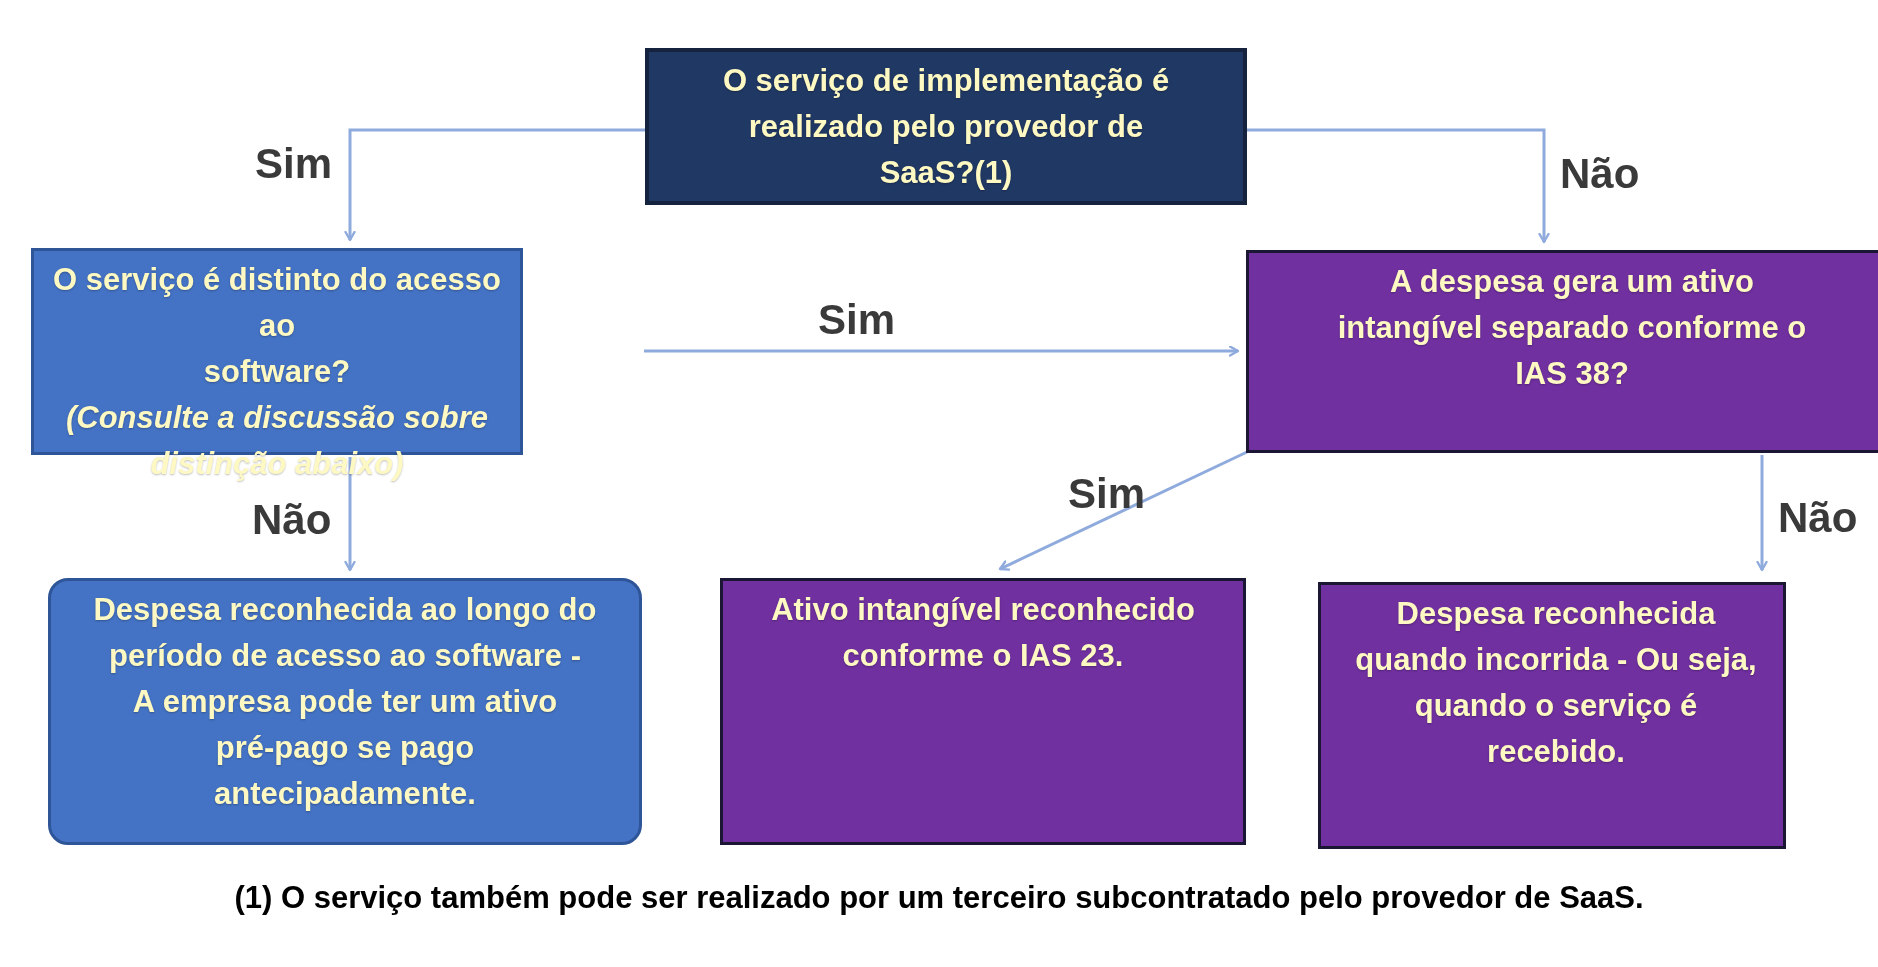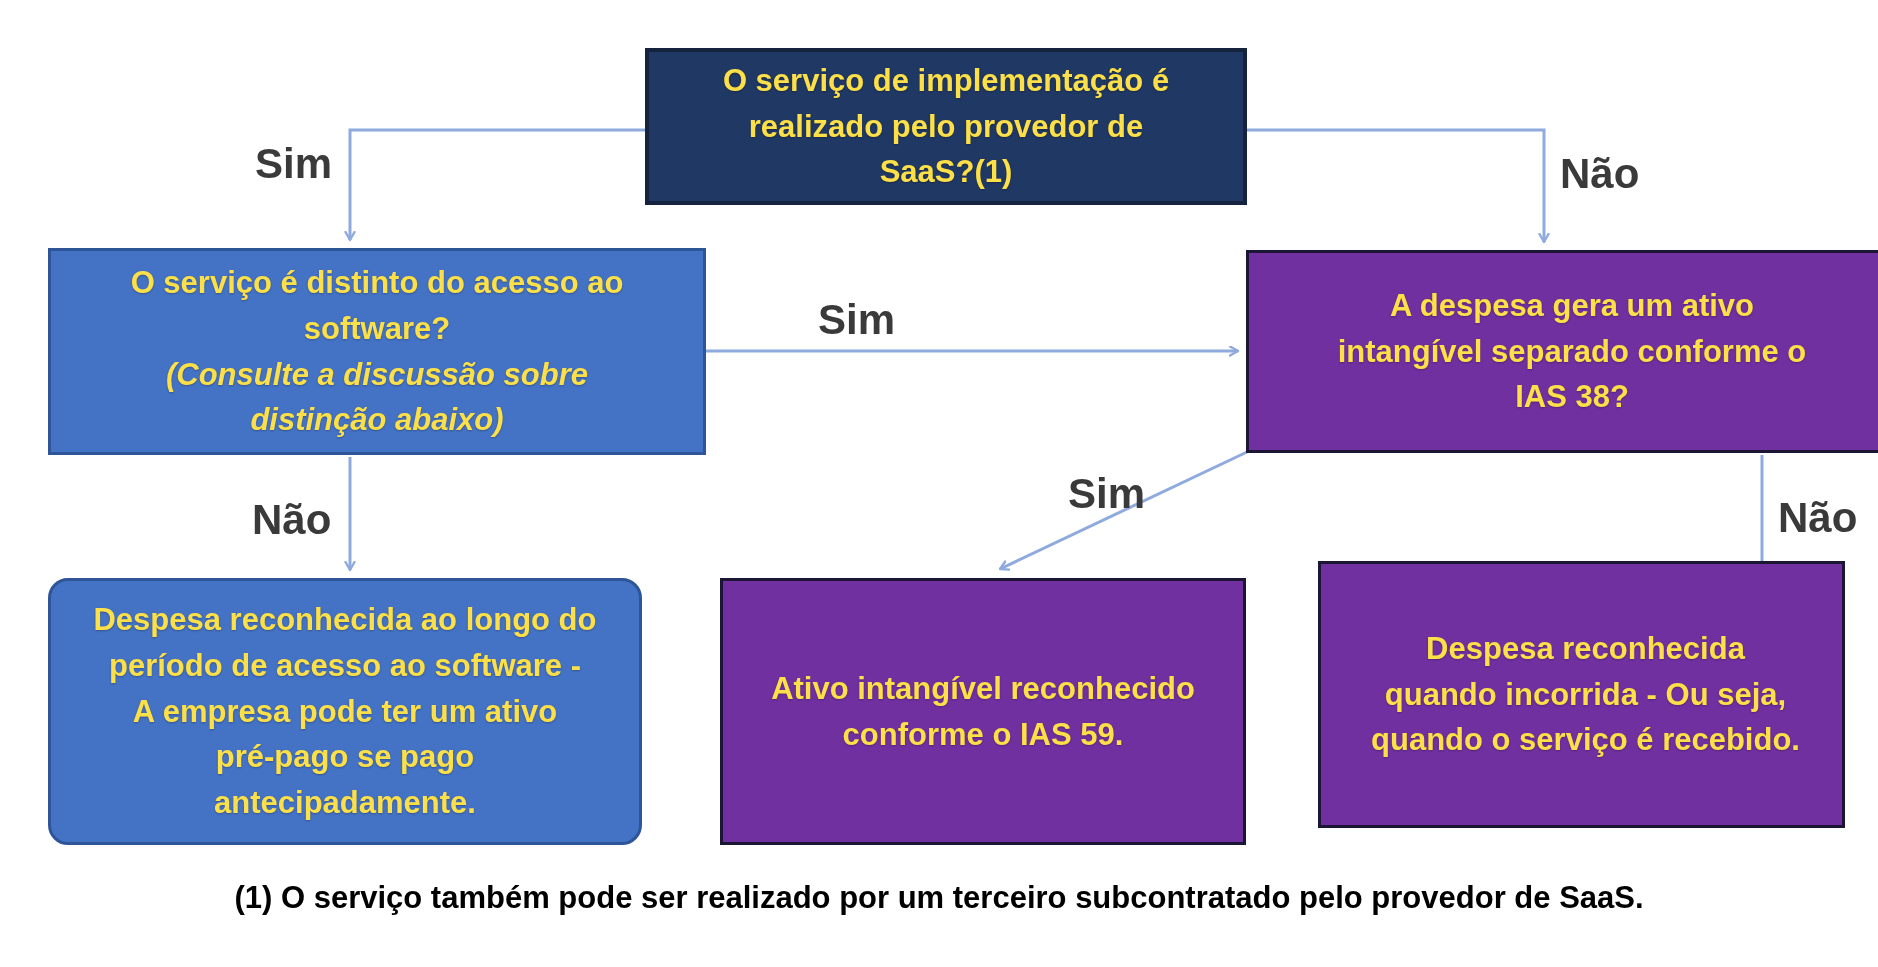--- a/index.html
+++ b/index.html
@@ -14,23 +14,22 @@
     height: 967px;
     background: #ffffff;
     overflow: hidden;
   }
   .node {
     position: absolute;
     box-sizing: border-box;
     display: flex;
     flex-direction: column;
     align-items: center;
-    justify-content: center;
     text-align: center;
-    color: #fde047;
+    color: #fef9c3;
     font-weight: 700;
     padding: 6px 14px;
   }
   .node-text {
     white-space: pre-line;
     font-size: 31px;
     line-height: 1.48;
     text-shadow: 0 1px 2px rgba(0,0,0,0.25);
   }
   .node-text.italic {
@@ -42,25 +41,25 @@
   }
   .node-blue {
     background: #4472c4;
     border: 3px solid #2e5597;
   }
   .node-purple {
     background: #7030a0;
     border: 3px solid #1b1634;
   }
   #node-root     { left: 645px;  top: 48px;  width: 602px; height: 157px; }
-  #node-distinct { left: 48px;   top: 248px; width: 658px; height: 207px; }
+  #node-distinct { left: 31px;   top: 248px; width: 492px; height: 207px; }
   #node-ias38q   { left: 1246px; top: 250px; width: 652px; height: 203px; }
   #node-expense-period   { left: 48px;   top: 578px; width: 594px; height: 267px; border-radius: 20px; }
   #node-intangible-recog { left: 720px;  top: 578px; width: 526px; height: 267px; }
-  #node-expense-incurred { left: 1318px; top: 561px; width: 527px; height: 267px; padding-left: 22px; }
+  #node-expense-incurred { left: 1318px; top: 582px; width: 468px; height: 267px; padding-left: 22px; }
 
   .arrows {
     position: absolute;
     left: 0; top: 0;
     width: 1878px;
     height: 967px;
     pointer-events: none;
   }
   .edge-label {
     position: absolute;
@@ -128,21 +127,21 @@
   <div id="node-expense-period" class="node node-blue">
     <div class="node-text">Despesa reconhecida ao longo do
 período de acesso ao software -
 A empresa pode ter um ativo
 pré-pago se pago
 antecipadamente.</div>
   </div>
 
   <div id="node-intangible-recog" class="node node-purple">
     <div class="node-text">Ativo intangível reconhecido
-conforme o IAS 59.</div>
+conforme o IAS 23.</div>
   </div>
 
   <div id="node-expense-incurred" class="node node-purple">
     <div class="node-text">Despesa reconhecida
 quando incorrida - Ou seja,
 quando o serviço é recebido.</div>
   </div>
 
   <span id="label-sim-top" class="edge-label">Sim</span>
   <span id="label-nao-top" class="edge-label">Não</span>

